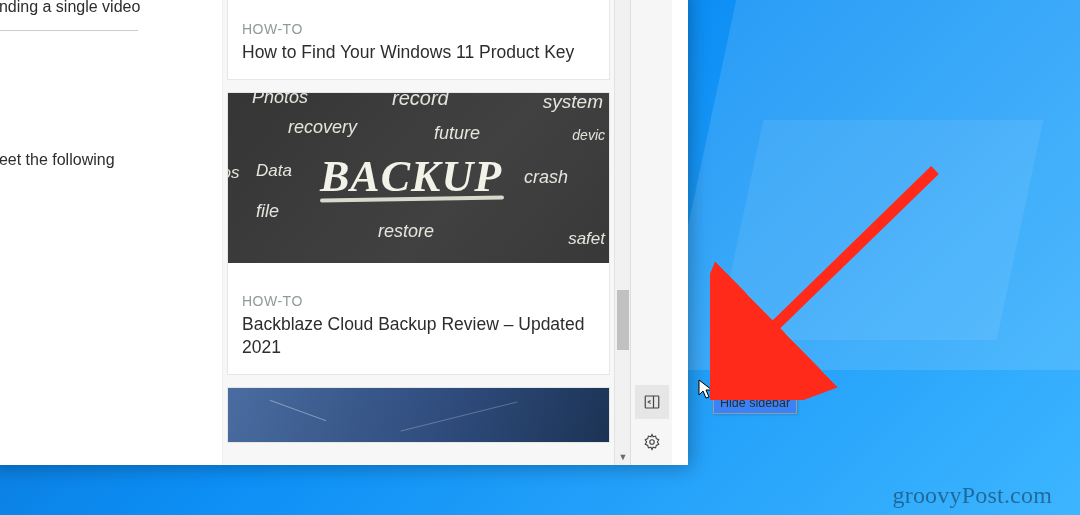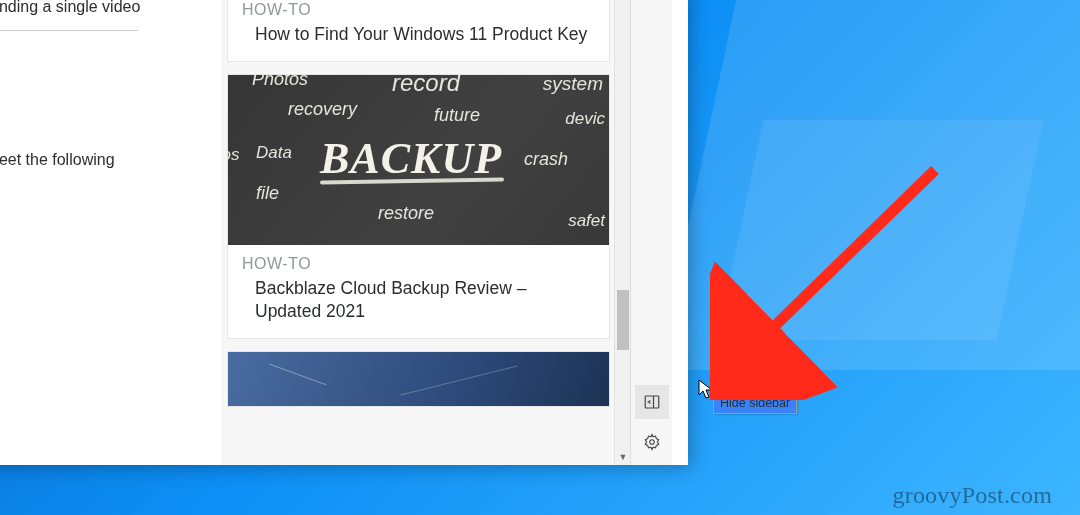--- a/index.html
+++ b/index.html
@@ -70,31 +70,31 @@
       overflow: hidden;
       padding: 0 4px;
     }
     .card {
       background: #fff;
       margin-bottom: 12px;
       border: 1px solid #e6e6e6;
     }
     .card-body { padding: 10px 14px 14px 14px; }
     .card .cat {
-      font-size: 16px;
+      font-size: 14px;
       letter-spacing: .5px;
       color: #8e9b99;
       margin-bottom: 4px;
+      margin-top: 20px;
     }
     .card .title {
       font-size: 17.5px;
       line-height: 1.35;
       color: #2b2d2f;
       font-weight: 400;
-      margin-left: 13px;
     }
     .thumb {
       width: 100%;
       height: 170px;
       background: #fdba74;
       position: relative;
       overflow: hidden;
     }
     .chalk {
       position: absolute;
@@ -248,25 +248,25 @@
       <div class="card-body">
         <div class="cat">HOW-TO</div>
         <div class="title">How to Find Your Windows 11 Product Key</div>
       </div>
     </div>
 
     <div class="card">
       <div class="thumb">
         <div class="chalk">
           <span style="left:24px;top:-6px;font-size:18px;">Photos</span>
-          <span style="left:164px;top:-6px;font-size:24px;">record</span>
+          <span style="left:164px;top:-6px;font-size:20px;">record</span>
           <span style="right:6px;top:-2px;font-size:19px;">system</span>
           <span style="left:60px;top:24px;font-size:18px;font-style:italic;">recovery</span>
           <span style="left:206px;top:30px;font-size:18px;">future</span>
-          <span style="right:4px;top:34px;font-size:17px;">devic</span>
+          <span style="right:4px;top:34px;font-size:14px;">devic</span>
           <span style="left:-16px;top:70px;font-size:17px;">eos</span>
           <span style="left:28px;top:68px;font-size:17px;">Data</span>
           <span style="left:296px;top:74px;font-size:18px;">crash</span>
           <span style="left:28px;top:108px;font-size:18px;text-align:center;">file</span>
           <span style="left:150px;top:128px;font-size:18px;">restore</span>
           <span style="right:4px;top:136px;font-size:17px;">safet</span>
           <span class="big">BACKUP</span>
           <div class="underline"></div>
         </div>
       </div>

